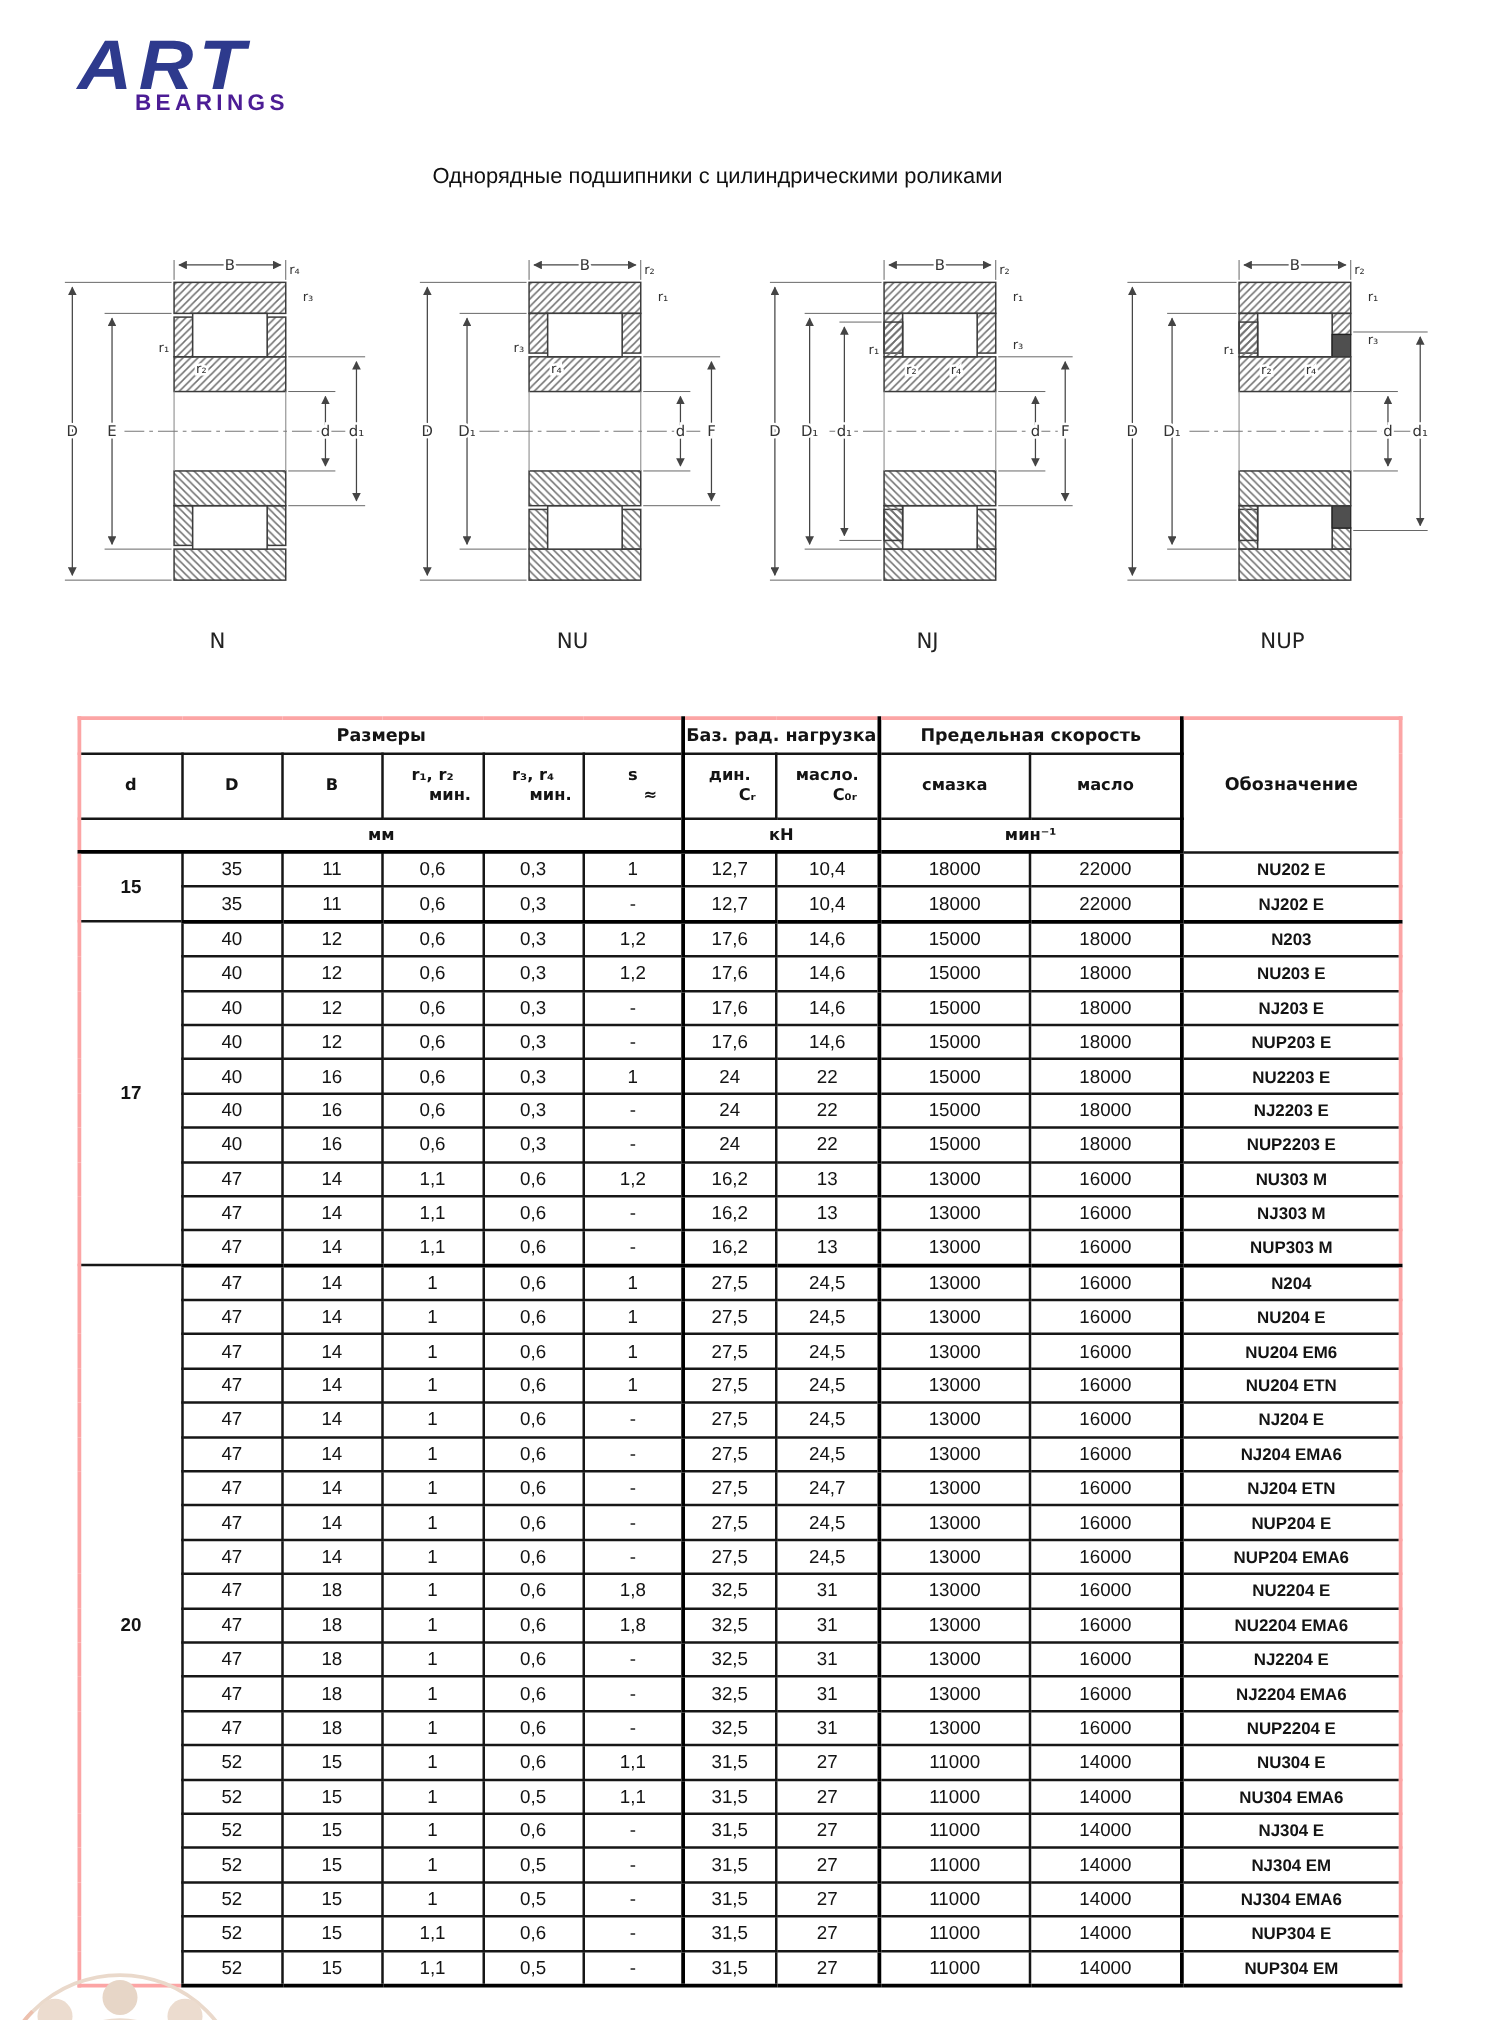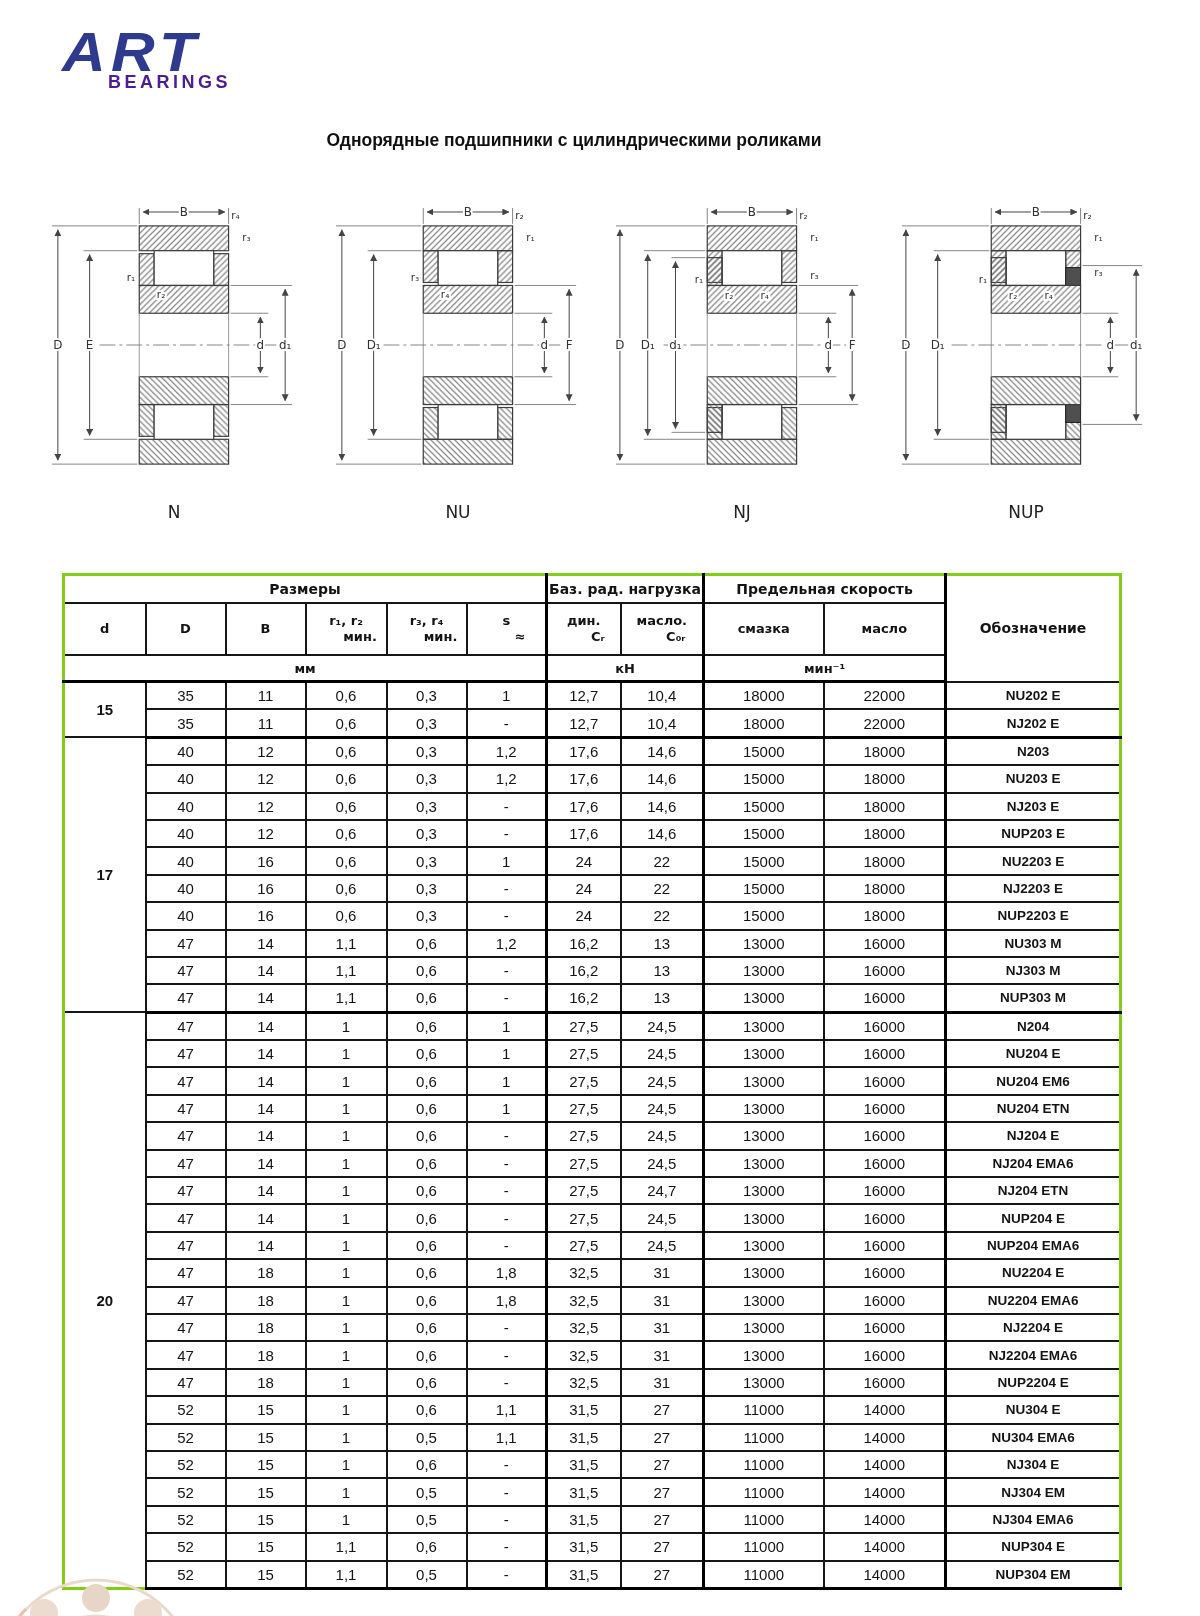--- a/index.html
+++ b/index.html
@@ -16,21 +16,21 @@
     letter-spacing:5px; color:#2e3a8d; transform:scaleX(1.08); transform-origin:left;
   }
   .logo-sub {
     font-weight:bold; font-size:18px; letter-spacing:3.5px; color:#4c1d95;
     margin-top:-8px; margin-left:46px;
   }
 
   
   .title {
     position:absolute; top:130px; left:0; width:1148px; text-align:center;
-    font-size:17.5px; font-weight:bold; color:#101010; margin:0;
+    font-size:17.5px; font-weight:normal; color:#101010; margin:0;
   }
 
   
   .diagrams {
     position:absolute; top:196px; left:38px; width:1124px;
     display:flex; justify-content:space-between;
   }
   .diagrams figure { margin:0; width:272px; text-align:center; }
   .diagrams figcaption { font-size:17px; color:#222; margin-top:4px; font-family:"DejaVu Sans", sans-serif; }
   .hat  { fill:url(#hatch); stroke:#3c3c3c; stroke-width:1.2; }
@@ -45,21 +45,21 @@
     stroke:#fff; stroke-width:4px; paint-order:stroke; text-anchor:middle;
   }
   .dimlbl { font-size:12px; }
   .rlbl   { font-size:10.5px; }
   .a-end  { text-anchor:end; }
 
   
   table.bearings {
     position:absolute; top:573px; left:62px;
     border-collapse:collapse; table-layout:fixed; width:1057px;
-    border:3px solid #84cc16;
+    border:3px solid #fca5a5;
   }
   table.bearings th, table.bearings td {
     border:2px solid #161616; text-align:center; vertical-align:middle;
     padding:0; overflow:hidden;
   }
   thead th { font-weight:bold; font-family:"DejaVu Sans", sans-serif; }
   tr.group-row th { height:26px; font-size:14px; }
   tr.colhead-row th { height:50px; font-size:13px; }
   tr.colhead-row .h-top { line-height:16px; }
   tr.colhead-row .h-bot { line-height:16px;padding-left:28px; }

